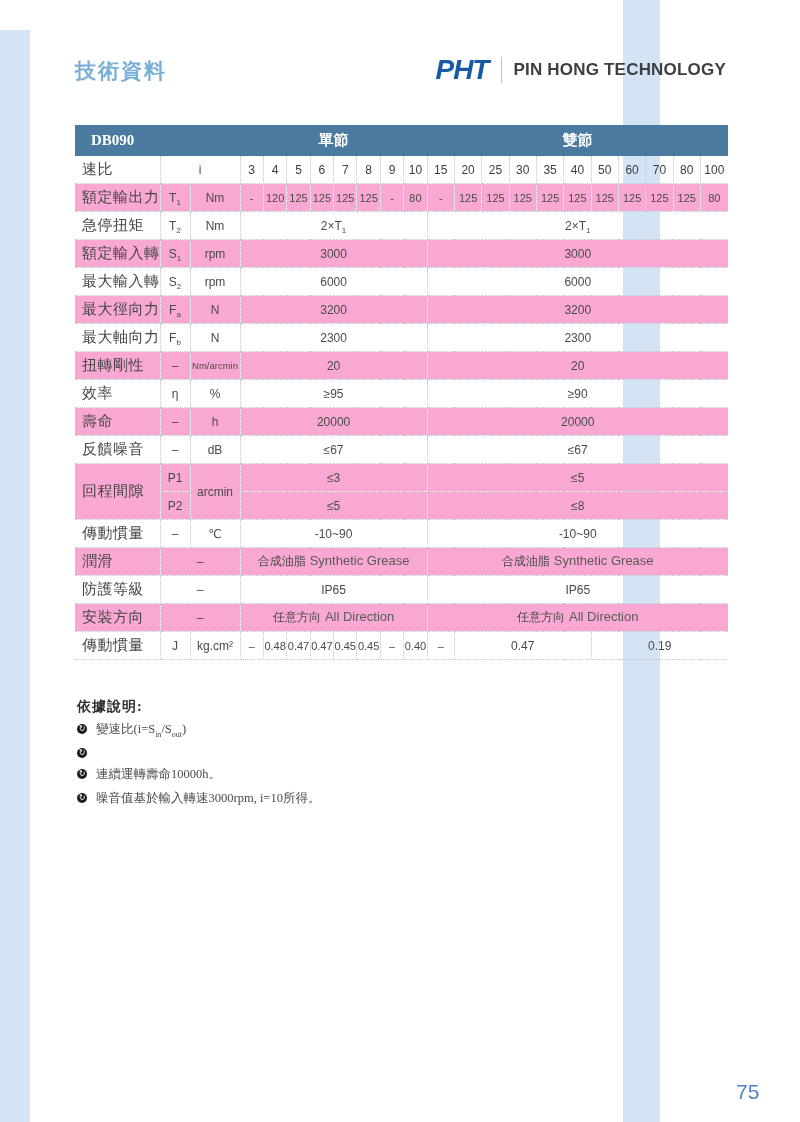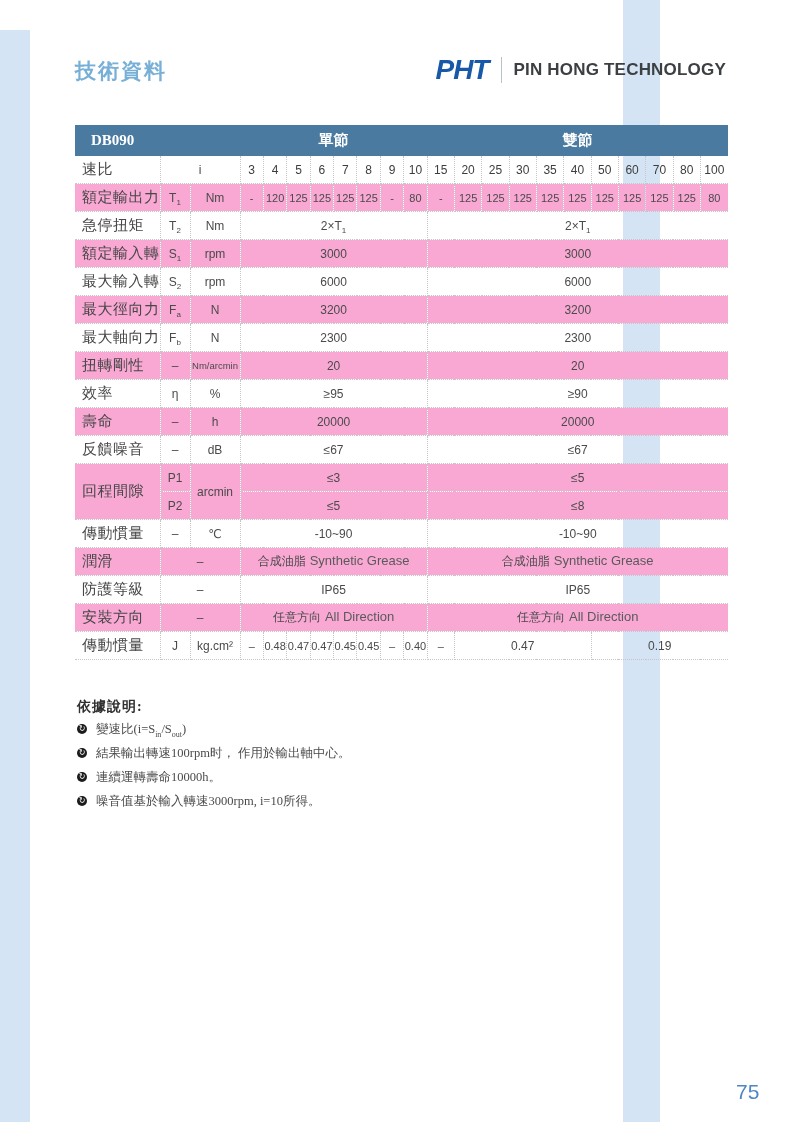--- a/index.html
+++ b/index.html
@@ -265,21 +265,20 @@
 
   <div class="notes">
     <div class="notes-heading">依據說明:</div>
     <div>
         <div class="note-item">
           <span class="bullet">↻</span>
           <span class="note-text"><span>變速比(i=S</span><sub>in</sub><span>/S</span><sub>out</sub><span>)</span></span>
         </div>
         <div class="note-item">
           <span class="bullet">↻</span>
-          <span class="note-text"><span>結果輸出轉速100rpm时， 作用於輸出軸中心。</span></span>
         </div>
         <div class="note-item">
           <span class="bullet">↻</span>
           <span class="note-text"><span>連續運轉壽命10000h。</span></span>
         </div>
         <div class="note-item">
           <span class="bullet">↻</span>
           <span class="note-text"><span>噪音值基於輸入轉速3000rpm, i=10所得。</span></span>
         </div>
       </div>

